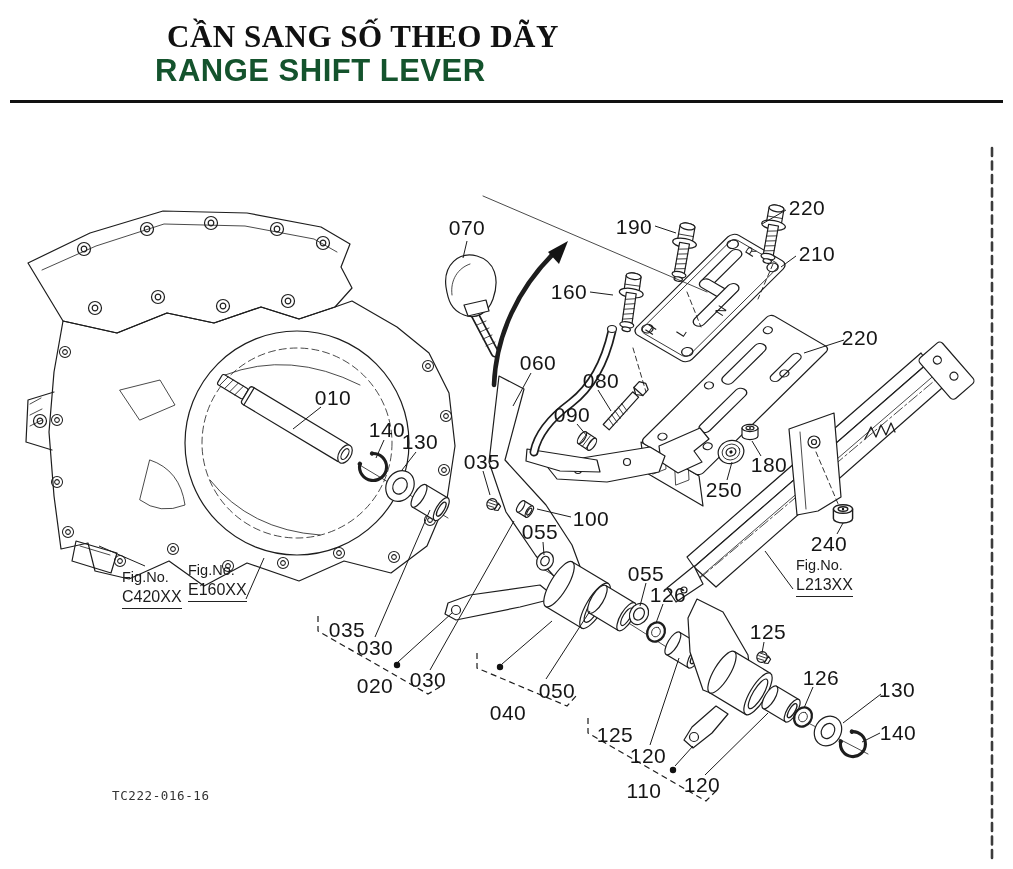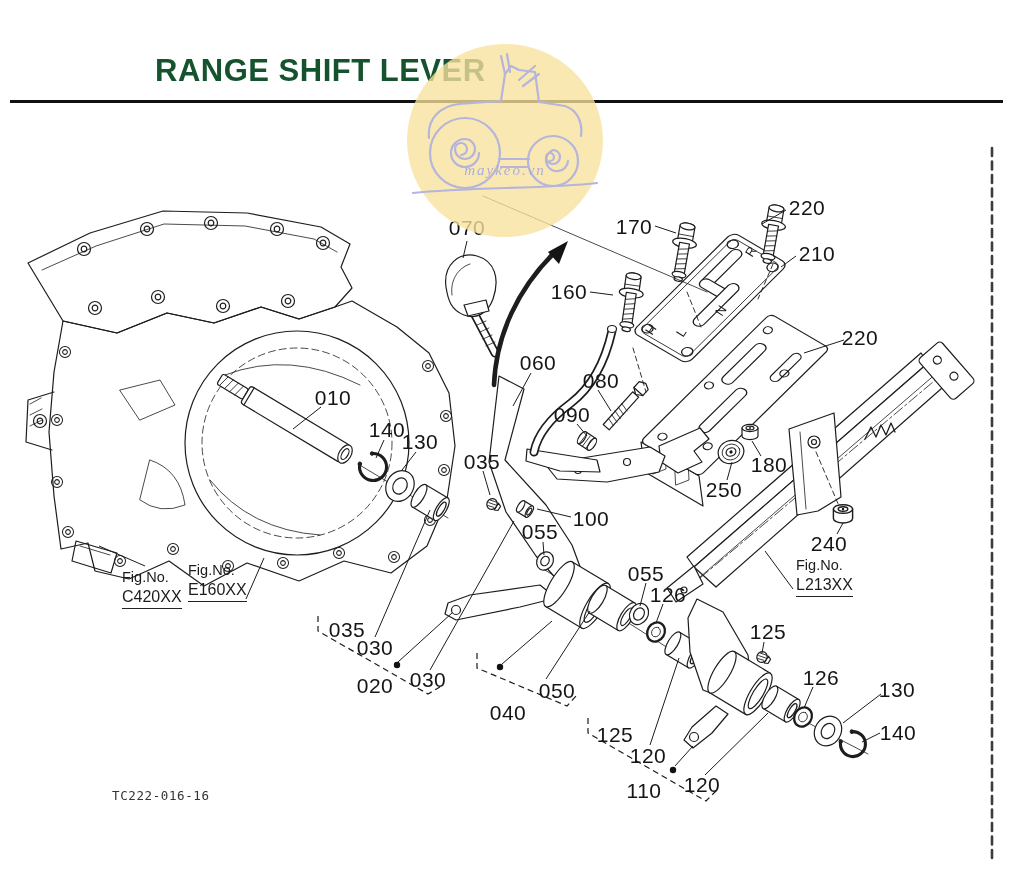--- a/index.html
+++ b/index.html
@@ -44,20 +44,21 @@
   .wm svg{position:absolute;left:0;top:6px;}
   .wm svg *{stroke:#b5b5db;fill:none;stroke-width:2.2;stroke-linecap:round;stroke-linejoin:round;}
   .wmtext{position:absolute;left:0;right:0;top:118px;text-align:center;
           font:italic 400 15px "Liberation Serif",serif;color:#aeaed6;letter-spacing:2px;}
 </style>
 </head>
 <body>
 
 <div class="page">
 
+  <div class="hvi">CẦN SANG SỐ THEO DÃY</div>
   <div class="hen">RANGE SHIFT LEVER</div>
   <div class="rule"></div>
 
   <svg id="art" width="1013" height="869" viewBox="0 0 1013 869">
     <defs>
       <g id="holeg">
           <circle r="6.5"></circle>
           <circle r="2.8"></circle>
         </g>
       <g id="boltg">
@@ -373,21 +374,21 @@
       <circle class="dot" cx="397" cy="665" r="3.2"></circle>
       <circle class="dot" cx="500" cy="667" r="3.2"></circle>
       <circle class="dot" cx="673" cy="770" r="3.2"></circle>
       <polyline class="grp" points="318 616 318 631 428 694 440 687"></polyline>
       <polyline class="grp" points="477 653 477 668 567 706 576 696"></polyline>
       <polyline class="grp" points="588 718 588 733 706 801 717 790"></polyline>
     </svg>
 
   <div id="labels">
       <span class="plabel" style="left: 467px; top: 227px;">070</span>
-      <span class="plabel" style="left: 634px; top: 226px;">170</span>
+      <span class="plabel" style="left: 634px; top: 226px;">190</span>
       <span class="plabel" style="left: 807px; top: 207px;">220</span>
       <span class="plabel" style="left: 817px; top: 253px; text-align: center;">210</span>
       <span class="plabel" style="left: 569px; top: 291px;">160</span>
       <span class="plabel" style="left: 860px; top: 337px;">220</span>
       <span class="plabel" style="left: 538px; top: 362px;">060</span>
       <span class="plabel" style="left: 601px; top: 380px;">080</span>
       <span class="plabel" style="left: 572px; top: 414px;">090</span>
       <span class="plabel" style="left: 333px; top: 397px;">010</span>
       <span class="plabel" style="left: 387px; top: 429px;">140</span>
       <span class="plabel" style="left: 420px; top: 441px;">130</span>
@@ -422,28 +423,14 @@
         <span><span class="code">E160XX</span></span>
       </div>
       <div class="figref" style="left: 796px; top: 556px;">
         <span>Fig.No.</span>
         <span><span class="code">L213XX</span></span>
       </div>
     </div>
 
   <div class="tccode">TC222-016-16</div>
 
-  <div class="wm">
-    <svg width="196" height="150" viewBox="0 0 196 150">
-      <circle cx="58" cy="103" r="35"></circle>
-      <path d="M72,103 A14,14 0 1 1 58,89 A10,10 0 1 1 48,99 A6,6 0 1 1 54,105"></path>
-      <circle cx="146" cy="111" r="25"></circle>
-      <path d="M161,111 A11,11 0 1 1 146,100 A7,7 0 1 1 139,107 A4,4 0 1 1 143,111"></path>
-      <path d="M22,88 C20,68 34,56 52,54 L94,51 L98,24 L104,16 L112,20 L128,22 L132,52 L158,56 C170,60 176,72 174,86"></path>
-      <path d="M98,24 L94,6 M103,22 L100,4"></path>
-      <path d="M112,30 L128,16 M116,36 L132,24"></path>
-      <path d="M92,109 L122,109 M94,117 L120,117"></path>
-      <path d="M6,143 C60,137 140,139 190,133"></path>
-    </svg>
-    <div class="wmtext">maykeo.vn</div>
-  </div>
 
 </div>
 
 </body></html>

